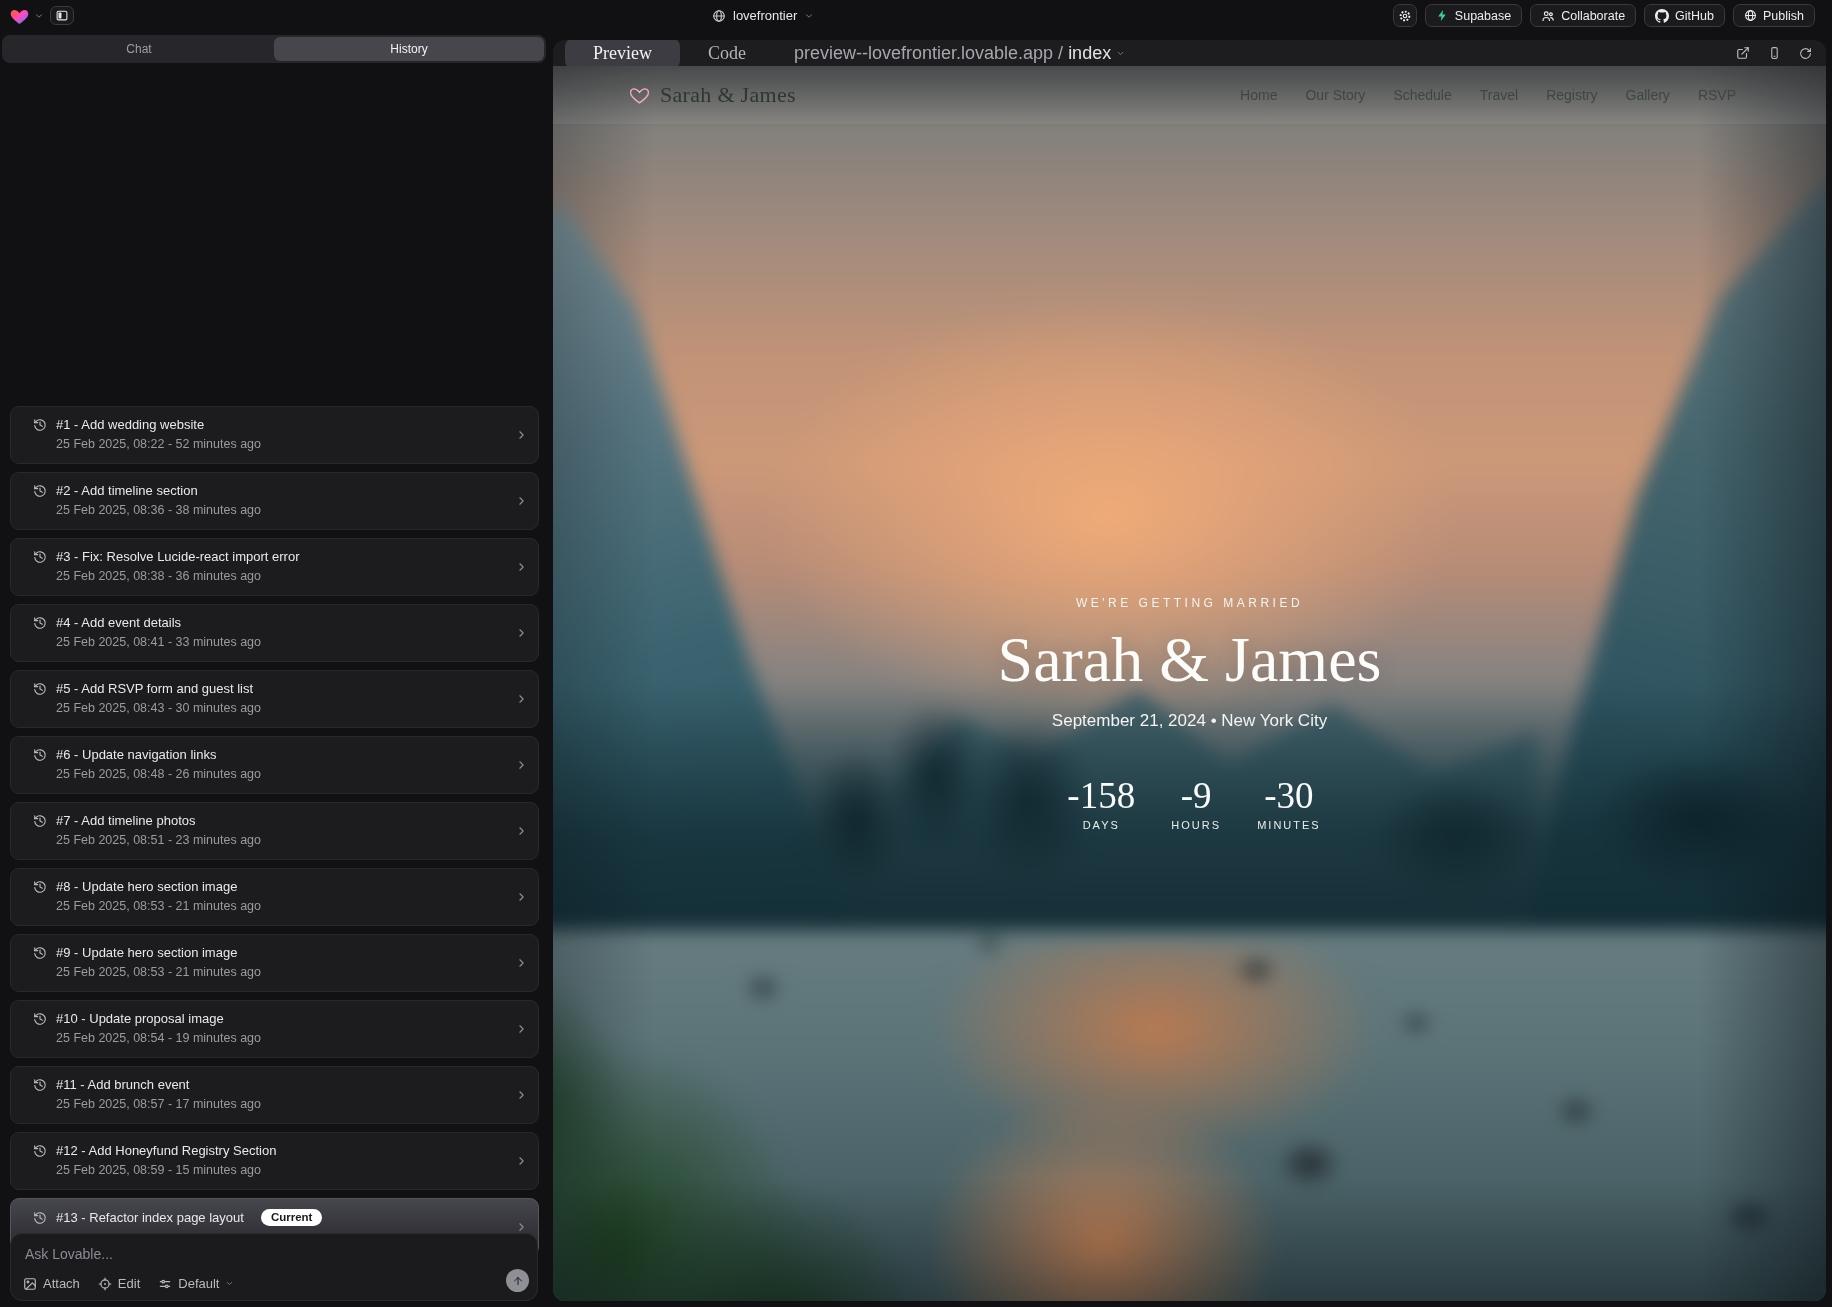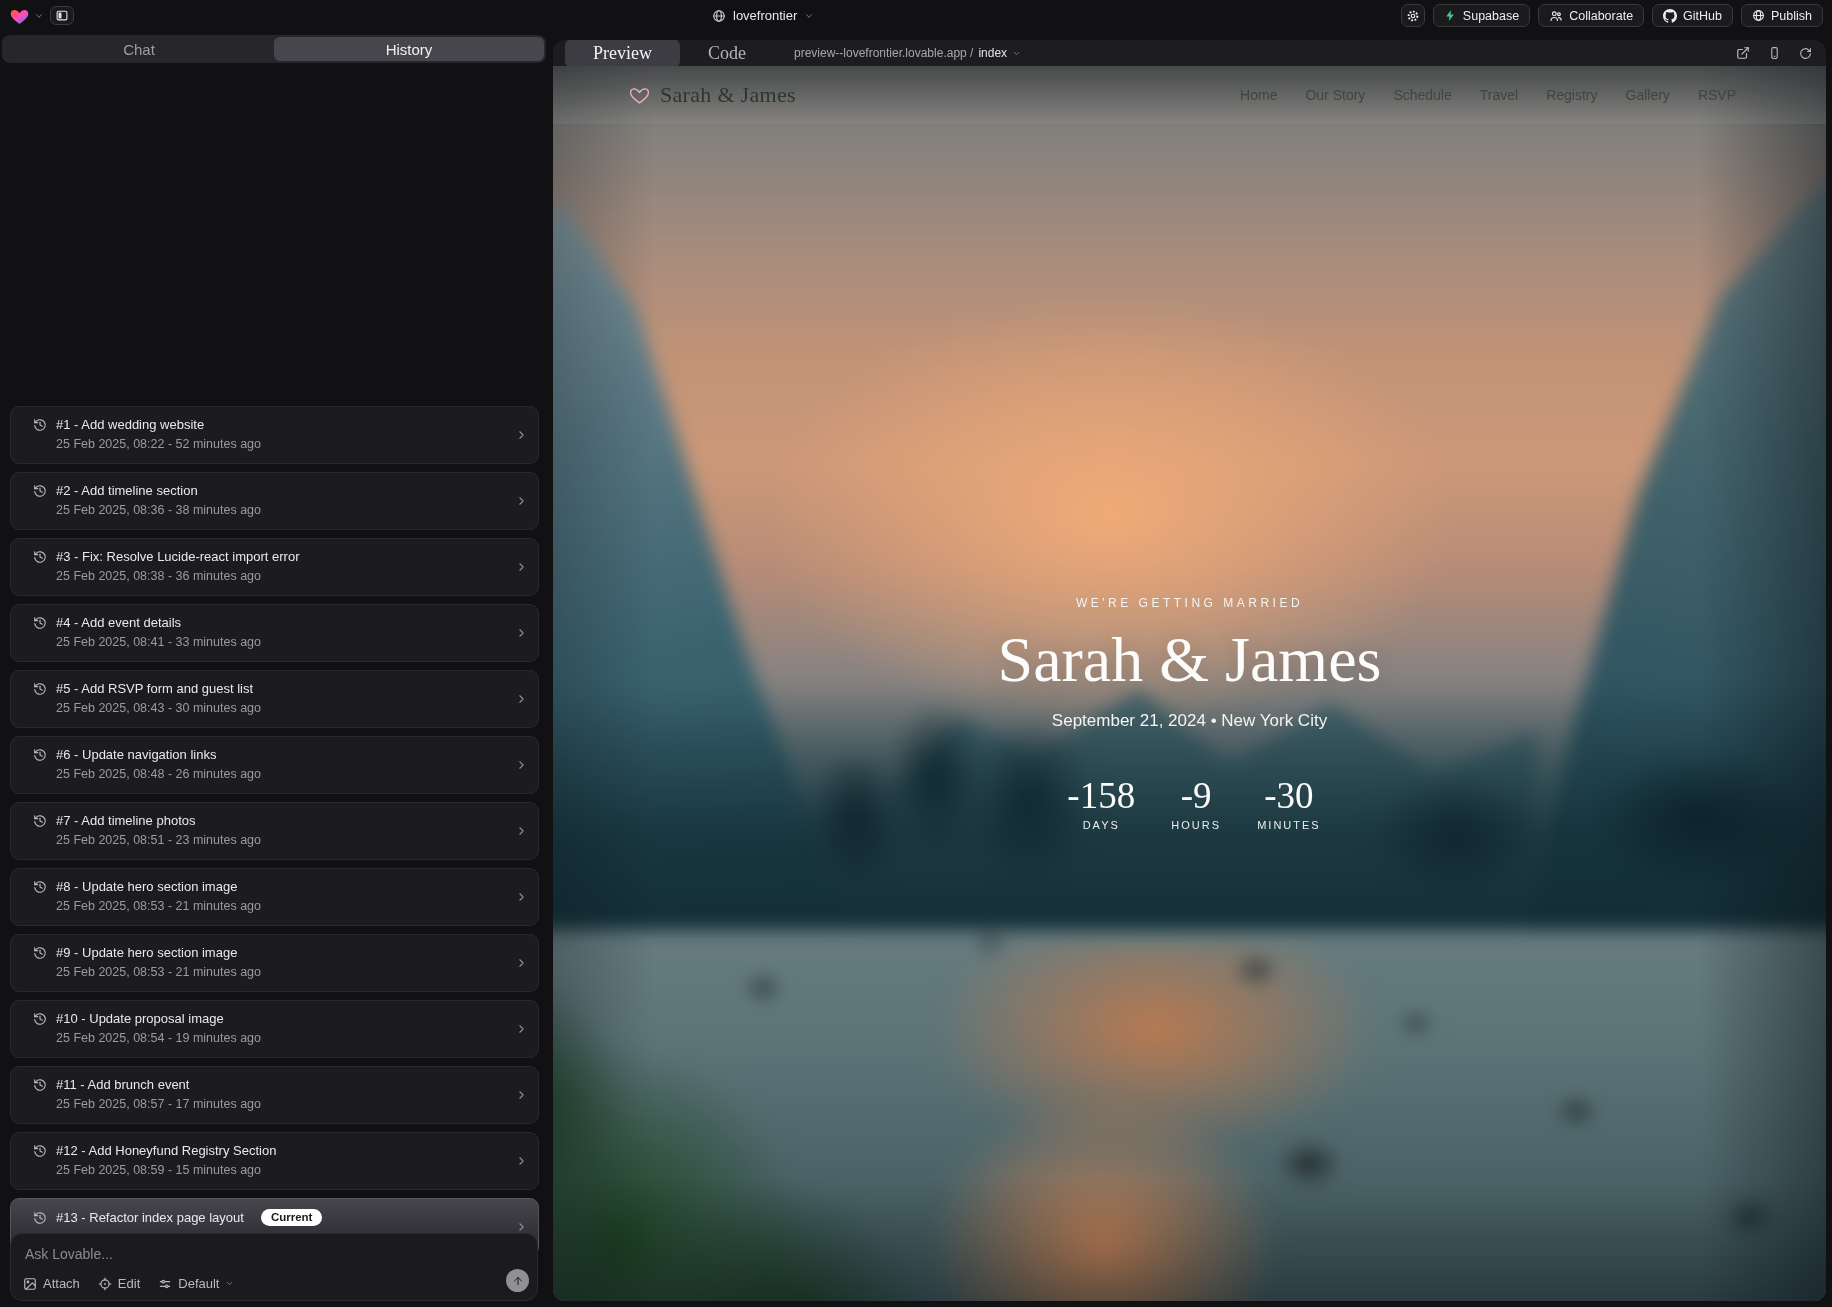--- a/index.html
+++ b/index.html
@@ -4,39 +4,39 @@
 <style>
   * { margin:0; padding:0; box-sizing:border-box; }
   html,body { width:1832px; height:1307px; overflow:hidden; background:#0f0f11;
     font-family:"Liberation Sans", sans-serif; }
   .app { position:relative; width:1832px; height:1307px; background:#111113; }
 
   svg { display:block; }
   .ic { stroke:currentColor; fill:none; stroke-width:2; stroke-linecap:round; stroke-linejoin:round; }
 
   
-  .topbar { position:absolute; top:0; left:0; right:0; height:31px; display:flex; align-items:center; }
+  .topbar { position:absolute; top:0; left:0; right:8px; height:31px; display:flex; align-items:center; }
   .tb-left { position:absolute; left:10px; top:0; height:31px; display:flex; align-items:center; gap:6px; }
   .logo-btn { display:flex; align-items:center; gap:5px; cursor:pointer; }
   .chev { color:#8e8e95; }
   .panel-btn { width:24px; height:19px; border:1px solid #3a3a3f; border-radius:6px; background:#1a1a1d;
     display:flex; align-items:center; justify-content:center; color:#e6e6ea; }
   .tb-center { position:absolute; left:712px; top:0; height:31px; display:flex; align-items:center; gap:7px;
     color:#e8e8eb; font-size:13px; cursor:pointer; }
   .tb-center .globe { color:#c9c9ce; }
   .tb-right { position:absolute; right:9px; top:4px; display:flex; gap:8px; }
   .tb-btn { height:23px; display:flex; align-items:center; gap:6px; padding:0 10px; border:1px solid #3a3a3e;
     border-radius:7px; background:#1b1b1e; color:#ededf0; font-size:12.5px; cursor:pointer; }
   .tb-btn.iconic { width:24px; padding:0; justify-content:center; }
 
   
   .sidebar { position:absolute; left:0; top:31px; width:549px; bottom:0; }
   .seg { position:absolute; left:2px; right:3px; top:4px; height:28px; background:#27272b; border-radius:8px;
     display:flex; padding:2px; }
-  .seg-item { flex:1; display:flex; align-items:center; justify-content:center; font-size:15px; color:#9d9da4;
+  .seg-item { flex:1; display:flex; align-items:center; justify-content:center; font-size:12px; color:#9d9da4;
     border-radius:6px; cursor:pointer; }
   .seg-item.active { background:#46464c; color:#f2f2f4; font-weight:500; }
 
   .hist-list { position:absolute; left:10px; right:10px; top:375px; display:flex; flex-direction:column; gap:8px; }
   .hist-card { position:relative; height:58px; background:#1c1c1f; border:1px solid #29292d; border-radius:9px;
     padding:10px 14px 0 22px; cursor:pointer; }
   .hist-row1 { display:flex; align-items:center; gap:9px;text-align:center; }
   .hist-icon { color:#b9b9bf; flex:0 0 auto; }
   .hist-title { font-size:13px; color:#e9e9ec; font-weight:500; }
   .hist-meta { margin:5px 0 0 23px; font-size:12.5px; color:#9a9aa1; }
@@ -57,21 +57,21 @@
   .send-btn { position:absolute; right:8px; bottom:8px; width:23px; height:23px; border-radius:50%;
     background:#8f8f96; color:#1b1b1e; display:flex; align-items:center; justify-content:center; cursor:pointer; }
 
   
   .preview-panel { position:absolute; left:553px; top:40px; width:1273px; bottom:6px; background:#1d1d20;
     border-radius:12px; overflow:hidden; }
   .pv-toolbar { position:absolute; left:0; right:0; top:0; height:26px; display:flex; align-items:center; }
   .pv-tab { font-size:18px; border-radius:7px; padding:4px 28px; cursor:pointer;font-family:Liberation Serif, serif; }
   .pv-tab.preview { margin-left:12px; background:#3c3c42; color:#f2f2f4; }
   .pv-tab.code { color:#b4b4bb; }
-  .pv-url { display:flex; align-items:center; gap:5px; margin-left:20px; font-size:12px; color:#a6a6ad; cursor:pointer; }
+  .pv-url { display:flex; align-items:center; gap:5px; margin-left:20px; font-size:18px; color:#a6a6ad; cursor:pointer; }
   .pv-url .page { color:#e2e2e6; }
   .pv-tools { position:absolute; right:14px; top:0; height:26px; display:flex; align-items:center; gap:18px; color:#bcbcc2; }
   .pv-tools .t { cursor:pointer; }
 
   
   .site { position:absolute; left:0; right:0; top:26px; bottom:0; overflow:hidden; background:#30525c; }
   .blurwrap { position:absolute; inset:-30px; filter:blur(9px); }
   .ph { position:absolute; }
   .ph-sky { inset:0; background:linear-gradient(180deg,#5d6365 0%,#7e7e7b 6%,#a08a7d 15%,#c29377 25%,
      #cc9878 33%,#b78c77 41%,#8a8380 49%,#5c7277 57%,#3a5d67 67%,#2b4f5a 77%,#1f424c 89%,#16333c 100%); }

